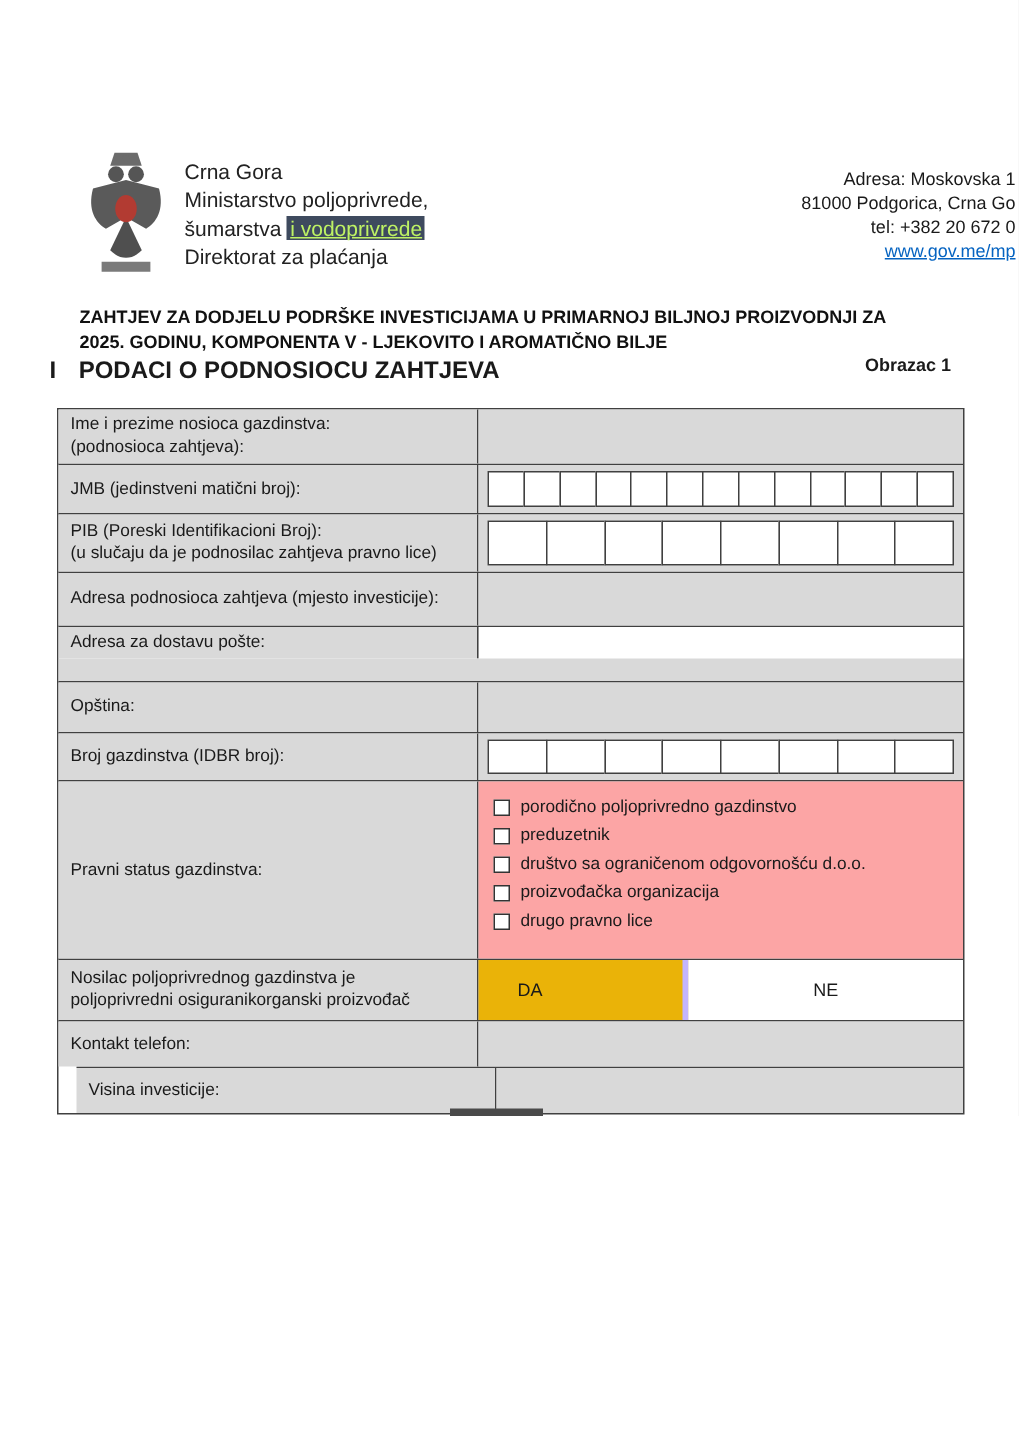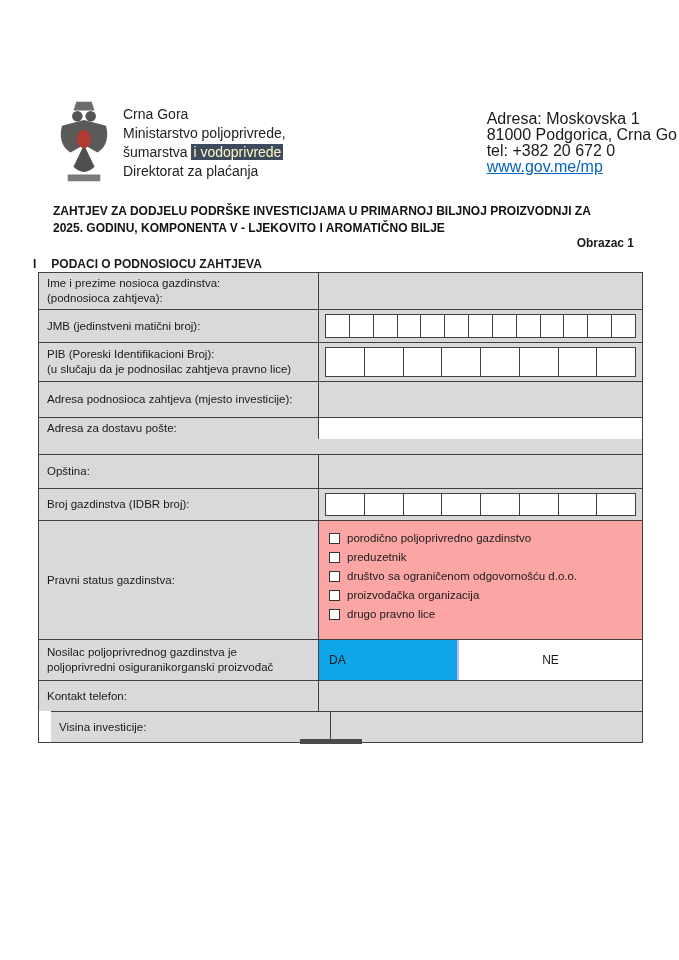--- a/index.html
+++ b/index.html
@@ -4,45 +4,45 @@
 <style>
   html,body { margin:0; padding:0; background:#ffffff; }
   .page {
     position:relative; width:679px; height:744px; overflow:hidden;
     background:#ffffff; font-family:"Liberation Sans", sans-serif; color:#1a1a1a;
     outline:1px solid #e3e3e3;
   }
   
   .logo { position:absolute; left:55px; top:98px; width:58px; height:88px; }
   .org-block { position:absolute; left:123px; top:105px; font-size:14px; line-height:19px; color:#222; }
-  .org-block .hl { background:#3e4a5e; color:#fef9c3; padding:0 2px; }
-  .contact-block { position:absolute; top:111px; right:2px; font-size:16px; line-height:16px; color:#1a1a1a; }
+  .org-block .hl { background:#3e4a5e; color:#bef264; padding:0 2px;text-decoration:underline; }
+  .contact-block { position:absolute; top:111px; right:2px; text-align:right; font-size:12px; line-height:16px; color:#1a1a1a; }
   .contact-block .link { color:#0563c1; text-decoration:underline; cursor:pointer; }
   
   .doc-title { position:absolute; left:53px; top:203px; width:575px; font-weight:bold; font-size:12px; line-height:17px; color:#111; }
   .form-code { position:absolute; top:236px; right:45px; font-weight:bold; font-size:12px; }
-  .section-head { position:absolute; left:33px; top:257px; font-size:12px; font-weight:bold;text-align:right; }
+  .section-head { position:absolute; left:33px; top:239px; font-size:16px; font-weight:bold;text-align:right; }
   .section-head .heading { margin-left:15px; }
   
   .ftable { position:absolute; left:38px; top:272px; width:605px; border:1px solid #404040; font-size:11.5px; box-sizing:border-box; }
   .frow { display:flex; border-top:1px solid #404040; align-items:stretch; }
   .frow:first-child { border-top:none; }
   .lcell { width:280px; min-width:280px; background:#d9d9d9; border-right:1px solid #404040;
            padding:3px 8px; display:flex; flex-direction:column; justify-content:center;
            box-sizing:border-box; line-height:15px; }
   .vcell { flex:1; background:#d9d9d9; display:flex; align-items:center; padding:3px 8px; box-sizing:border-box; }
   .boxes { flex:1; display:flex; align-items:stretch; padding:4px 6px; box-sizing:border-box; background:#d9d9d9; }
   .dbox { flex:1; background:#ffffff; border:1px solid #404040; margin-left:-1px; }
   .dbox:first-child { margin-left:0; }
   .opts { flex:1; background:#fca5a5; padding:8px 10px; display:flex; flex-direction:column; justify-content:flex-start; box-sizing:border-box; }
   .opt { display:flex; align-items:center; line-height:19px; }
   .cb { width:9px; height:9px; border:1px solid #333; margin-right:7px; background:#fff; display:inline-block; flex:0 0 auto; }
   .yn { flex:1; display:flex; align-items:stretch; }
-  .ycell { width:140px; min-width:140px; background:#0ea5e9; border-right:2px solid #c4b5fd;
-           display:flex; align-items:center; padding-left:10px; font-size:12px; box-sizing:border-box; }
+  .ycell { width:140px; min-width:140px; background:#eab308; border-right:4px solid #c4b5fd;
+           display:flex; align-items:center; padding-left:26px; font-size:12px; box-sizing:border-box; }
   .ncell { flex:1; background:#ffffff; display:flex; align-items:center; justify-content:center; font-size:12px; }
   .footer-mark { position:absolute; bottom:0; left:300px; width:62px; height:5px; background:#4a4a4a; }
 </style>
 </head>
 <body>
 
 <div class="page">
 
   <div class="logo">
     <svg width="58" height="88" viewBox="0 0 60 92" xmlns="http://www.w3.org/2000/svg">

